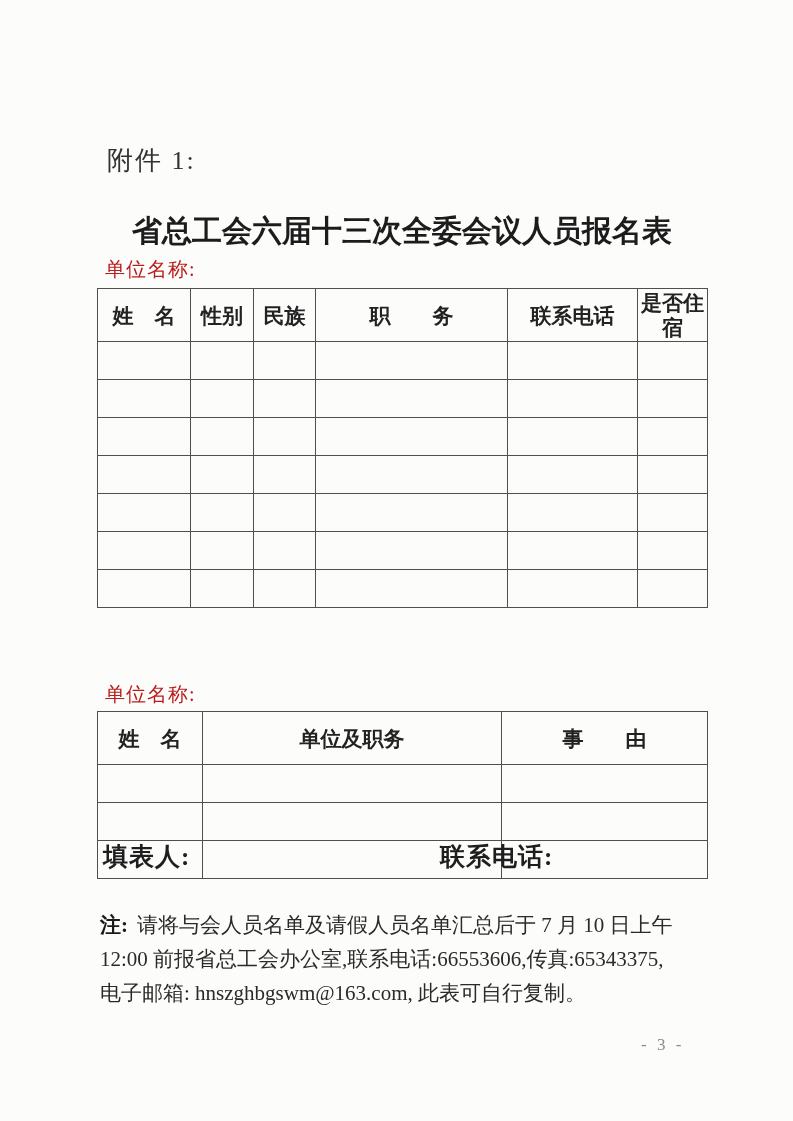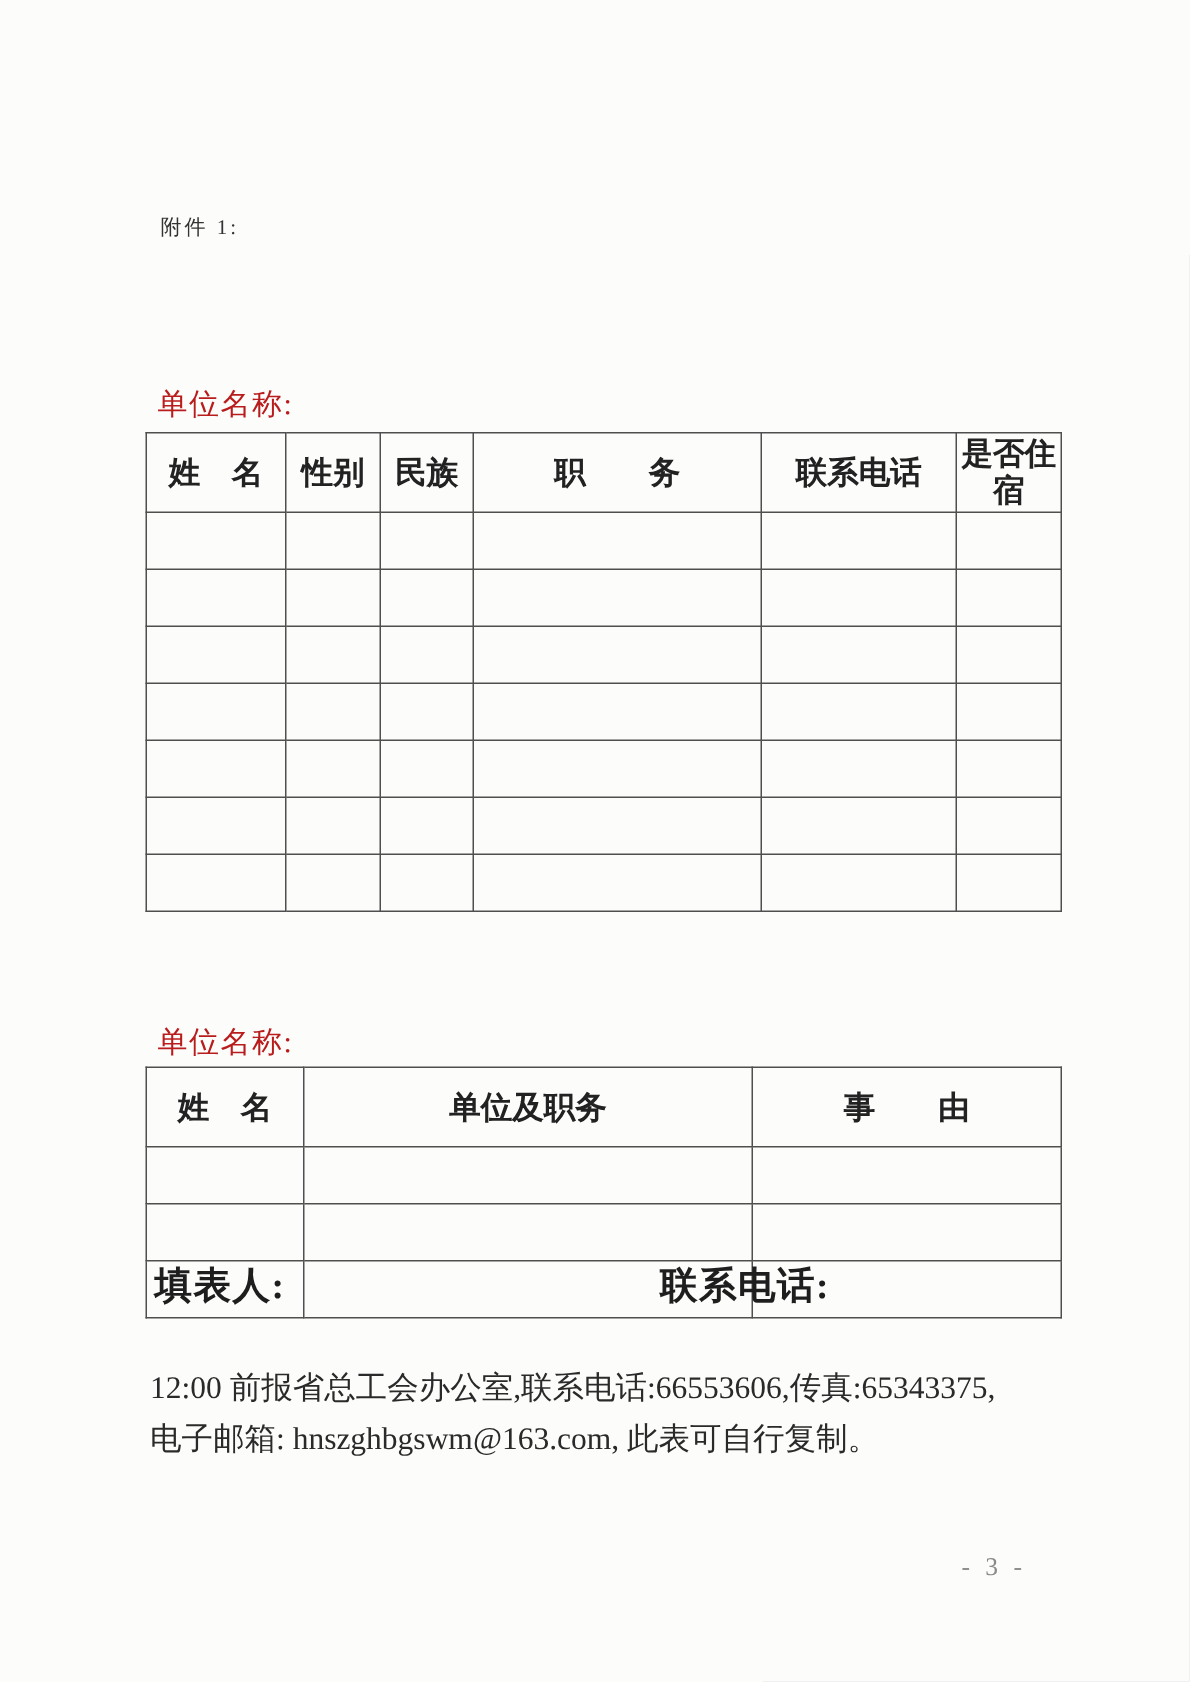--- a/index.html
+++ b/index.html
@@ -14,21 +14,21 @@
     margin: 0 auto;
     background: #fcfcfb;
     color: #262626;
     font-family: "Liberation Serif", "DejaVu Serif", serif;
     overflow: hidden;
   }
   .attachment-label {
     position: absolute;
     left: 107px;
     top: 143px;
-    font-size: 14px;
+    font-size: 26px;
     letter-spacing: 2px;
     color: #333;
   }
   .form-title {
     position: absolute;
     left: 92px;
     width: 620px;
     text-align: center;
     font-family: "Liberation Sans", "DejaVu Sans", sans-serif;
     font-weight: bold;
@@ -111,20 +111,21 @@
     color: #8a8a8a;
   }
 </style>
 </head>
 <body>
 
 <div class="page">
 
   <div class="attachment-label">附件 1:</div>
 
+  <div class="form-title title-1">省总工会六届十三次全委会议人员报名表</div>
 
   <div class="unit-label unit-1">单位名称:</div>
 
   <table class="form-table table-1">
     <colgroup>
       <col style="width:93px">
       <col style="width:63px">
       <col style="width:62px">
       <col style="width:192px">
       <col style="width:130px">
@@ -234,19 +235,22 @@
         </tr>
       </tbody>
   </table>
 
   <div class="footer-labels">
     <span class="filler-label">填表人:</span>
     <span class="phone-label">联系电话:</span>
   </div>
 
   <div class="note">
+    <div class="note-line">
+      <span class="note-label">注:</span><span>请将与会人员名单及请假人员名单汇总后于 7 月 10 日上午</span>
+    </div>
     <div class="note-line">12:00 前报省总工会办公室,联系电话:66553606,传真:65343375,</div>
     <div class="note-line">电子邮箱: hnszghbgswm@163.com, 此表可自行复制。</div>
   </div>
 
   <div class="page-number">- 3 -</div>
 
 </div>
 
 </body></html>

